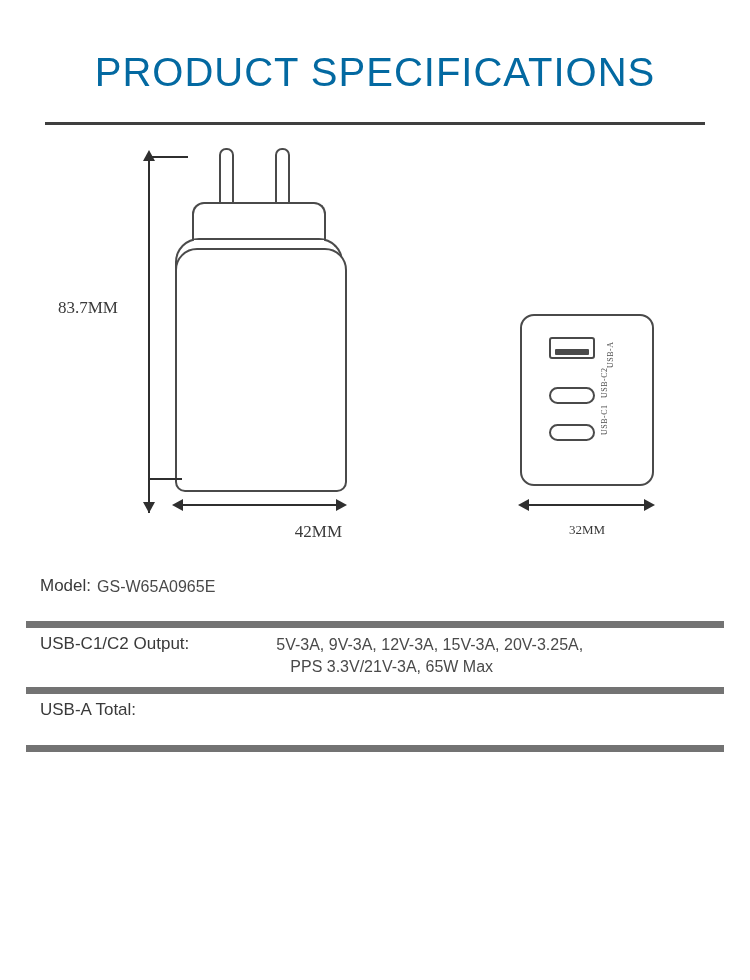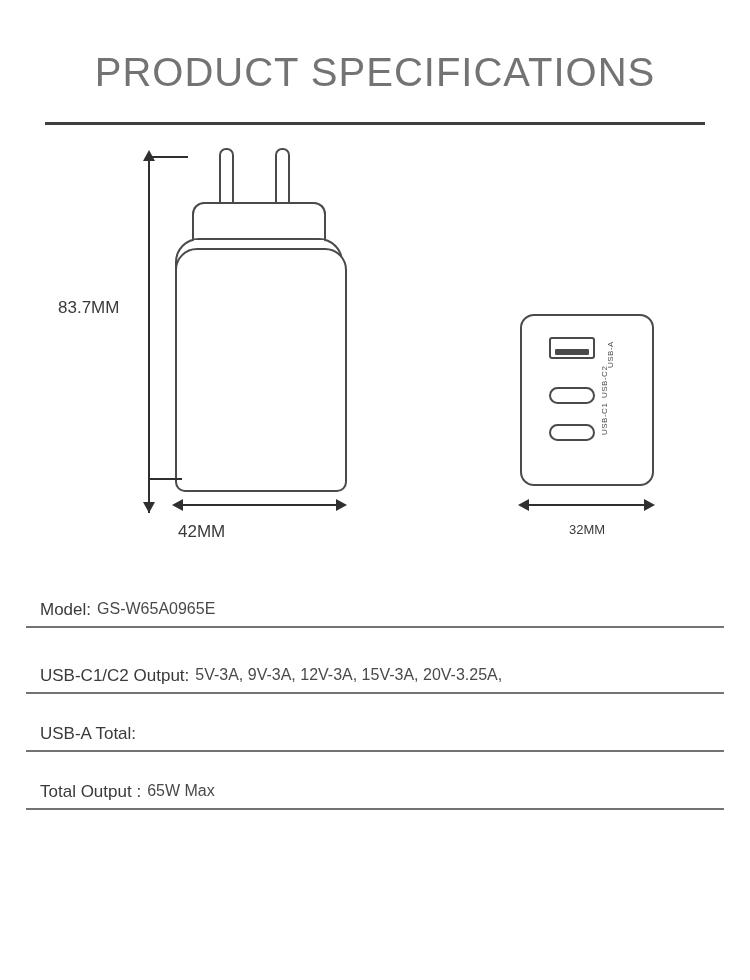--- a/index.html
+++ b/index.html
@@ -19,39 +19,40 @@
   
   .page-title {
     position: absolute;
     top: 50px;
     left: 0;
     width: 750px;
     text-align: center;
     font-size: 40px;
     letter-spacing: 1px;
     font-weight: 400;
-    color: #737373;
+    color: #0369a1;
     font-family: "Liberation Sans", sans-serif;
   }
   .title-rule {
     position: absolute;
     top: 122px;
     left: 45px;
     width: 660px;
     height: 3px;
     background: #3f3f3f;
   }
 
   
   .diagram {
     position: absolute;
     top: 130px;
     left: 0;
     width: 750px;
     height: 430px;
+    font-family: Liberation Serif, serif;
   }
 
   
   .charger-body {
     position: absolute;
     left: 175px;
     top: 118px;
     width: 168px;
     height: 240px;
     background: #ffffff;
@@ -172,21 +173,21 @@
     height: 2px;
     background: #2f2f2f;
   }
   .dim-h-arrow-left  { left: 172px; top: 369px; }
   .dim-h-arrow-right { left: 336px; top: 369px; }
   .label-width {
     position: absolute;
     left: 178px;
     top: 392px;
     width: 164px;
-    text-align: left;
+    text-align: right;
     font-size: 17px;
   }
 
   
   .side-body {
     position: absolute;
     left: 520px;
     top: 184px;
     width: 134px;
     height: 172px;
@@ -262,42 +263,42 @@
 
   
   .spec-table {
     position: absolute;
     left: 26px;
     top: 570px;
     width: 698px;
   }
   .spec-row {
     display: flex;
-    align-items: flex-end;
-    border-bottom: 2px solid #737373;
+    align-items: flex-start;
+    border-bottom: 7px solid #737373;
     min-height: 58px;
     padding: 6px 0;
     box-sizing: border-box;
   }
   .spec-row:first-child { border-top: none; }
   .spec-label {
     font-size: 17px;
     color: #3a3a3a;
     padding-left: 14px;
     white-space: nowrap;
   }
   .spec-value {
     font-size: 16px;
     color: #4a4a4a;
     padding-left: 6px;
     line-height: 1.35;
   }
-  .spec-value.two-line { text-align: left; }
+  .spec-value.two-line { text-align: left; margin-left: 45px; }
   .spec-value .line2 { display: block; padding-left: 14px; }
-  .spec-row.tall { min-height: 66px; }
+  .spec-row.tall { min-height: 66px; gap: 36px; }
 </style>
 </head>
 <body>
 
 <div class="page-title">PRODUCT SPECIFICATIONS</div>
 <div class="title-rule"></div>
 
 <div class="diagram">
 
   <div class="pin left"></div>
@@ -340,25 +341,22 @@
   <div class="spec-row">
     <span class="spec-label">Model:</span>
     <span class="spec-value">GS-W65A0965E</span>
   </div>
 
 
   <div class="spec-row tall">
     <span class="spec-label">USB-C1/C2 Output:</span>
     <span class="spec-value two-line">
       <span>5V-3A, 9V-3A, 12V-3A, 15V-3A, 20V-3.25A,</span>
+      <span class="line2">PPS 3.3V/21V-3A, 65W Max</span>
     </span>
   </div>
 
   <div class="spec-row">
     <span class="spec-label">USB-A Total:</span>
   </div>
 
-  <div class="spec-row">
-    <span class="spec-label">Total Output :</span>
-    <span class="spec-value">65W Max</span>
-  </div>
 
 </div>
 
 </body></html>

